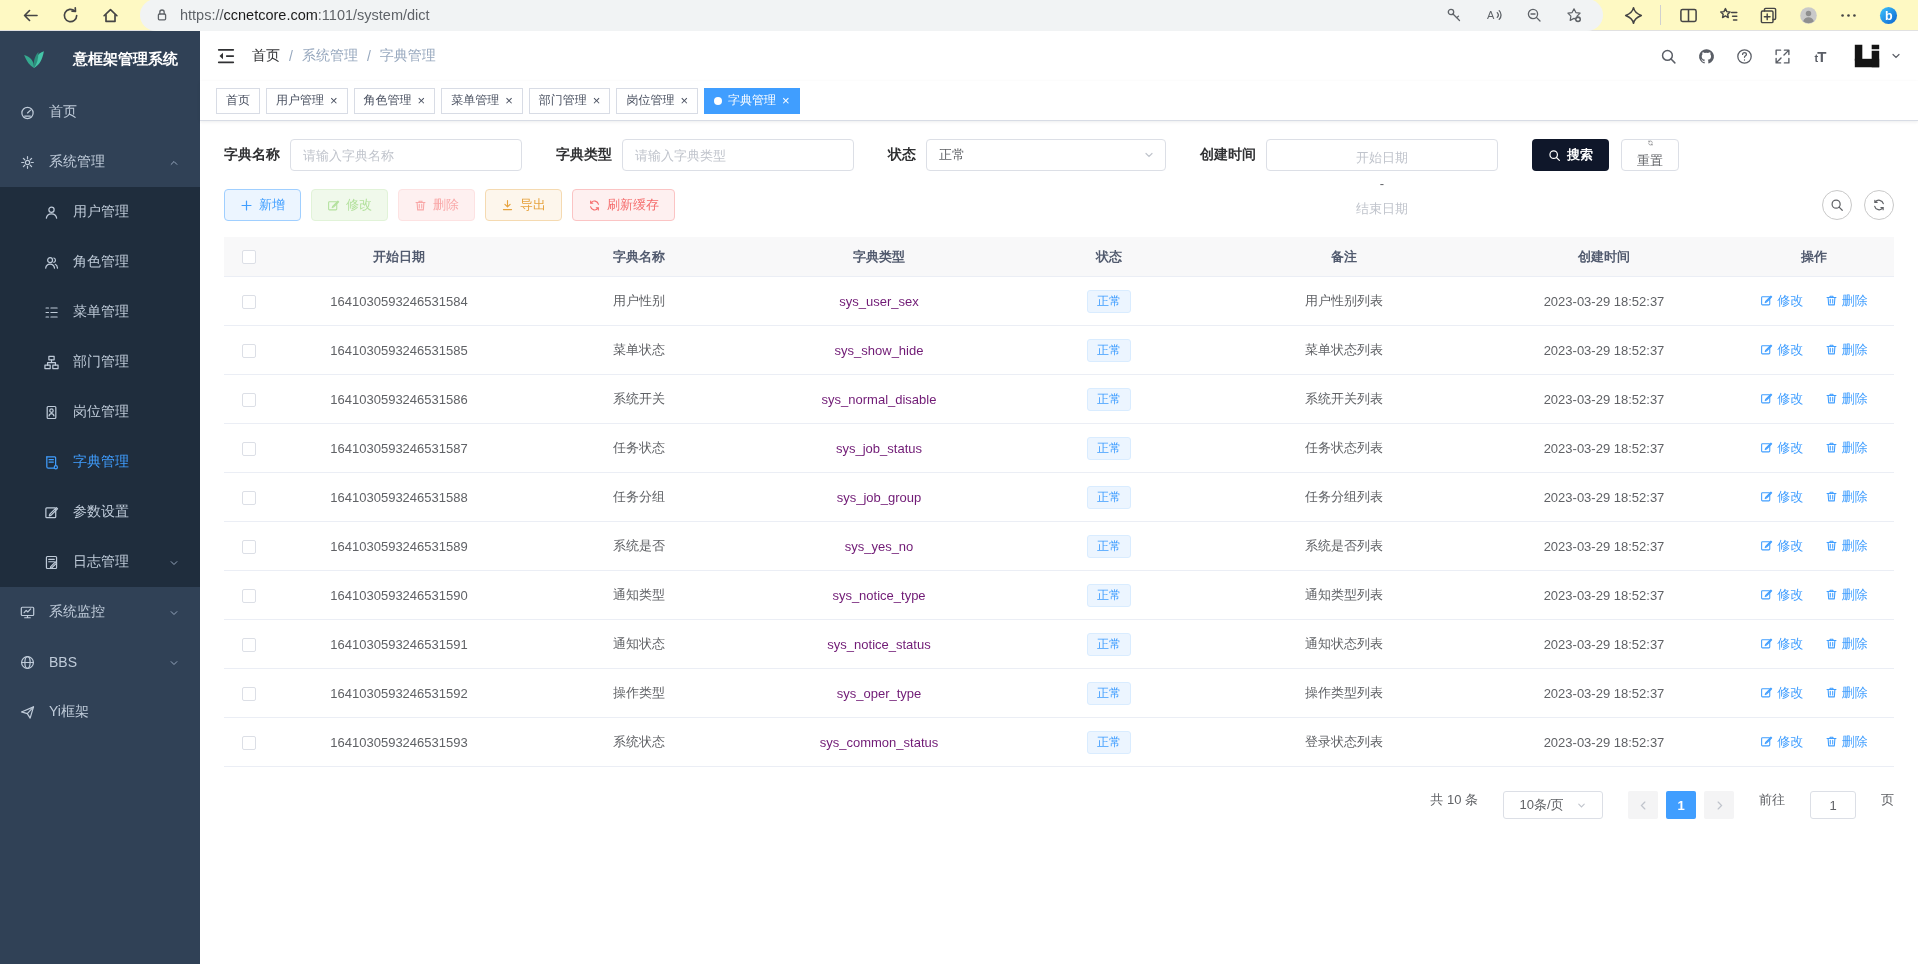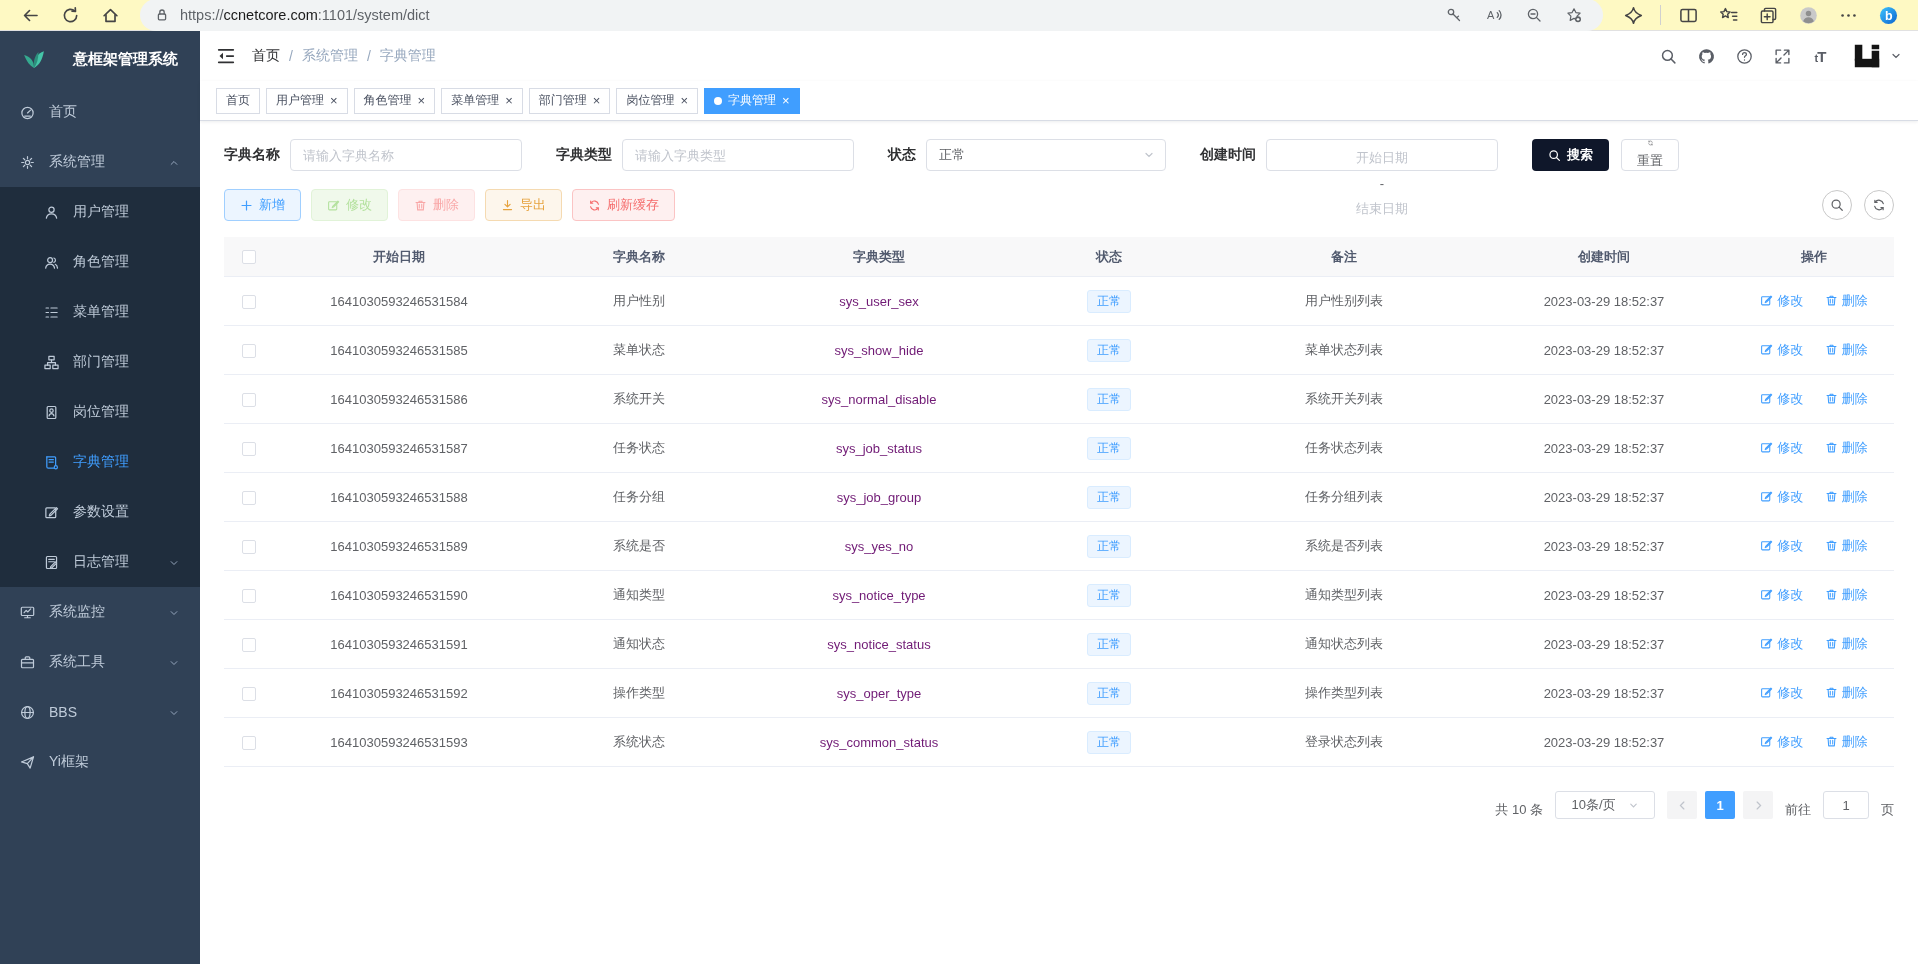--- a/index.html
+++ b/index.html
@@ -104,22 +104,22 @@
   .checkbox { display:inline-block; width:14px; height:14px; border:1px solid #dcdfe6;
     border-radius:2px; background:#fff; cursor:pointer; vertical-align:middle; }
   .type-link { color:#701a75; cursor:pointer; text-decoration:none; }
   .badge { display:inline-block; padding:2px 9px; background:#ecf5ff; border:1px solid #d9ecff;
     border-radius:3px; color:#409eff; font-size:12px; line-height:17px; }
   .actions a { color:#409eff; text-decoration:none; display:inline-flex; align-items:center;
     gap:4px; margin:0 9px; cursor:pointer; }
   .actions svg { width:13px; height:13px; }
 
   
-  .pagination { margin-top:24px; display:flex; justify-content:flex-end; align-items:flex-end;
-    gap:12px; font-size:13px; color:#606266; }
+  .pagination { margin-top:24px; display:flex; justify-content:flex-end; align-items:flex-start;
+    gap:25px; font-size:13px; color:#606266; }
   .psize { width:100px; height:28px; border:1px solid #dcdfe6; border-radius:3px;
     display:flex; align-items:center; justify-content:center; gap:12px; color:#606266; cursor:pointer; }
   .psize .caret { width:11px; height:11px; color:#c0c4cc; }
   .pager { display:flex; gap:8px; align-items:center; }
   .pg-btn { min-width:30px; height:28px; padding:0 4px; background:#f4f4f5; color:#c0c4cc;
     border-radius:2px; display:flex; align-items:center; justify-content:center; cursor:pointer; }
   .pg-btn svg { width:11px; height:11px; }
   .pg-btn.active { background:#409eff; color:#fff; font-weight:bold; }
   .goto-input { width:46px; height:28px; border:1px solid #dcdfe6; border-radius:3px;
     text-align:center; font-size:13px; color:#606266; outline:none; font-family:inherit; }
@@ -334,30 +334,20 @@
     <span class="caret"><svg class="" style="width:12px;height:12px" viewBox="0 0 16 16" fill="none" stroke="currentColor" stroke-width="1.3" stroke-linecap="round" stroke-linejoin="round">
               <path d="M4.2 6.2L8 10l3.8-3.8"></path>
             </svg></span>
   </div>
   <div class="menu-item  ">
     <span class="mi-icon"><svg class="" style="width:15px;height:15px" viewBox="0 0 16 16" fill="none" stroke="currentColor" stroke-width="1.3" stroke-linecap="round" stroke-linejoin="round">
               <rect x="1.4" y="2.4" width="13.2" height="8.8" rx="1"></rect>
               <path d="M8 11.2v2.4M5 13.6h6M4.4 8.2l2.2-2.4 1.8 1.6 3-3.2"></path>
             </svg></span>
     <span>系统监控</span>
-    <span class="caret"><svg class="" style="width:12px;height:12px" viewBox="0 0 16 16" fill="none" stroke="currentColor" stroke-width="1.3" stroke-linecap="round" stroke-linejoin="round">
-              <path d="M4.2 6.2L8 10l3.8-3.8"></path>
-            </svg></span>
-  </div>
-  <div class="menu-item  ">
-    <span class="mi-icon"><svg class="" style="width:15px;height:15px" viewBox="0 0 16 16" fill="none" stroke="currentColor" stroke-width="1.3" stroke-linecap="round" stroke-linejoin="round">
-              <rect x="1.6" y="4.6" width="12.8" height="9" rx="1"></rect>
-              <path d="M5.6 4.6V3a1 1 0 0 1 1-1h2.8a1 1 0 0 1 1 1v1.6M1.6 8.4h12.8"></path>
-            </svg></span>
-    <span>系统工具</span>
     <span class="caret"><svg class="" style="width:12px;height:12px" viewBox="0 0 16 16" fill="none" stroke="currentColor" stroke-width="1.3" stroke-linecap="round" stroke-linejoin="round">
               <path d="M4.2 6.2L8 10l3.8-3.8"></path>
             </svg></span>
   </div>
   <div class="menu-item  ">
     <span class="mi-icon"><svg class="" style="width:15px;height:15px" viewBox="0 0 16 16" fill="none" stroke="currentColor" stroke-width="1.3" stroke-linecap="round" stroke-linejoin="round">
               <circle cx="8" cy="8" r="6.3"></circle>
               <ellipse cx="8" cy="8" rx="2.8" ry="6.3"></ellipse>
               <path d="M1.7 8h12.6"></path>
             </svg></span>

